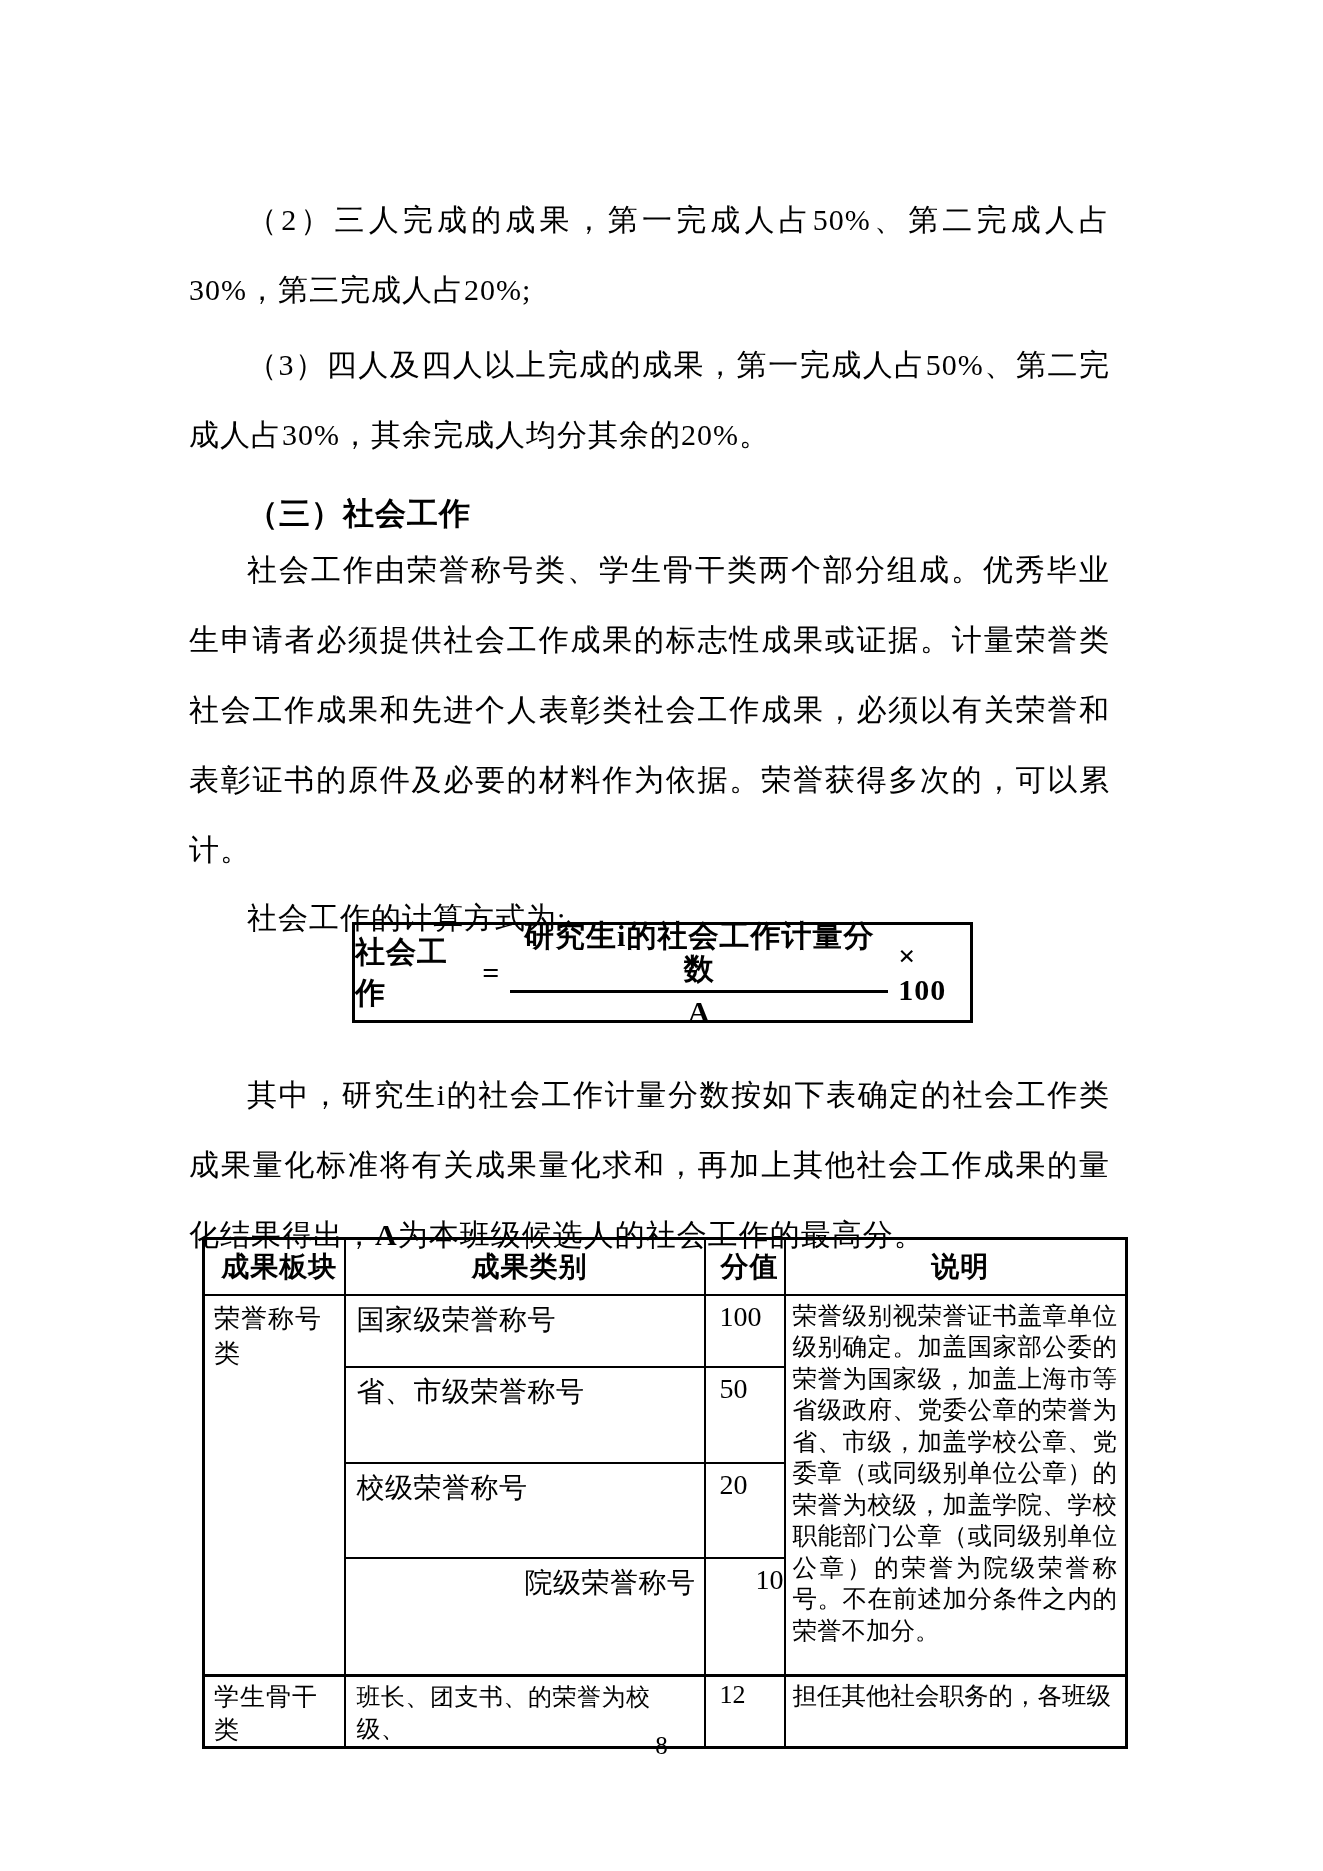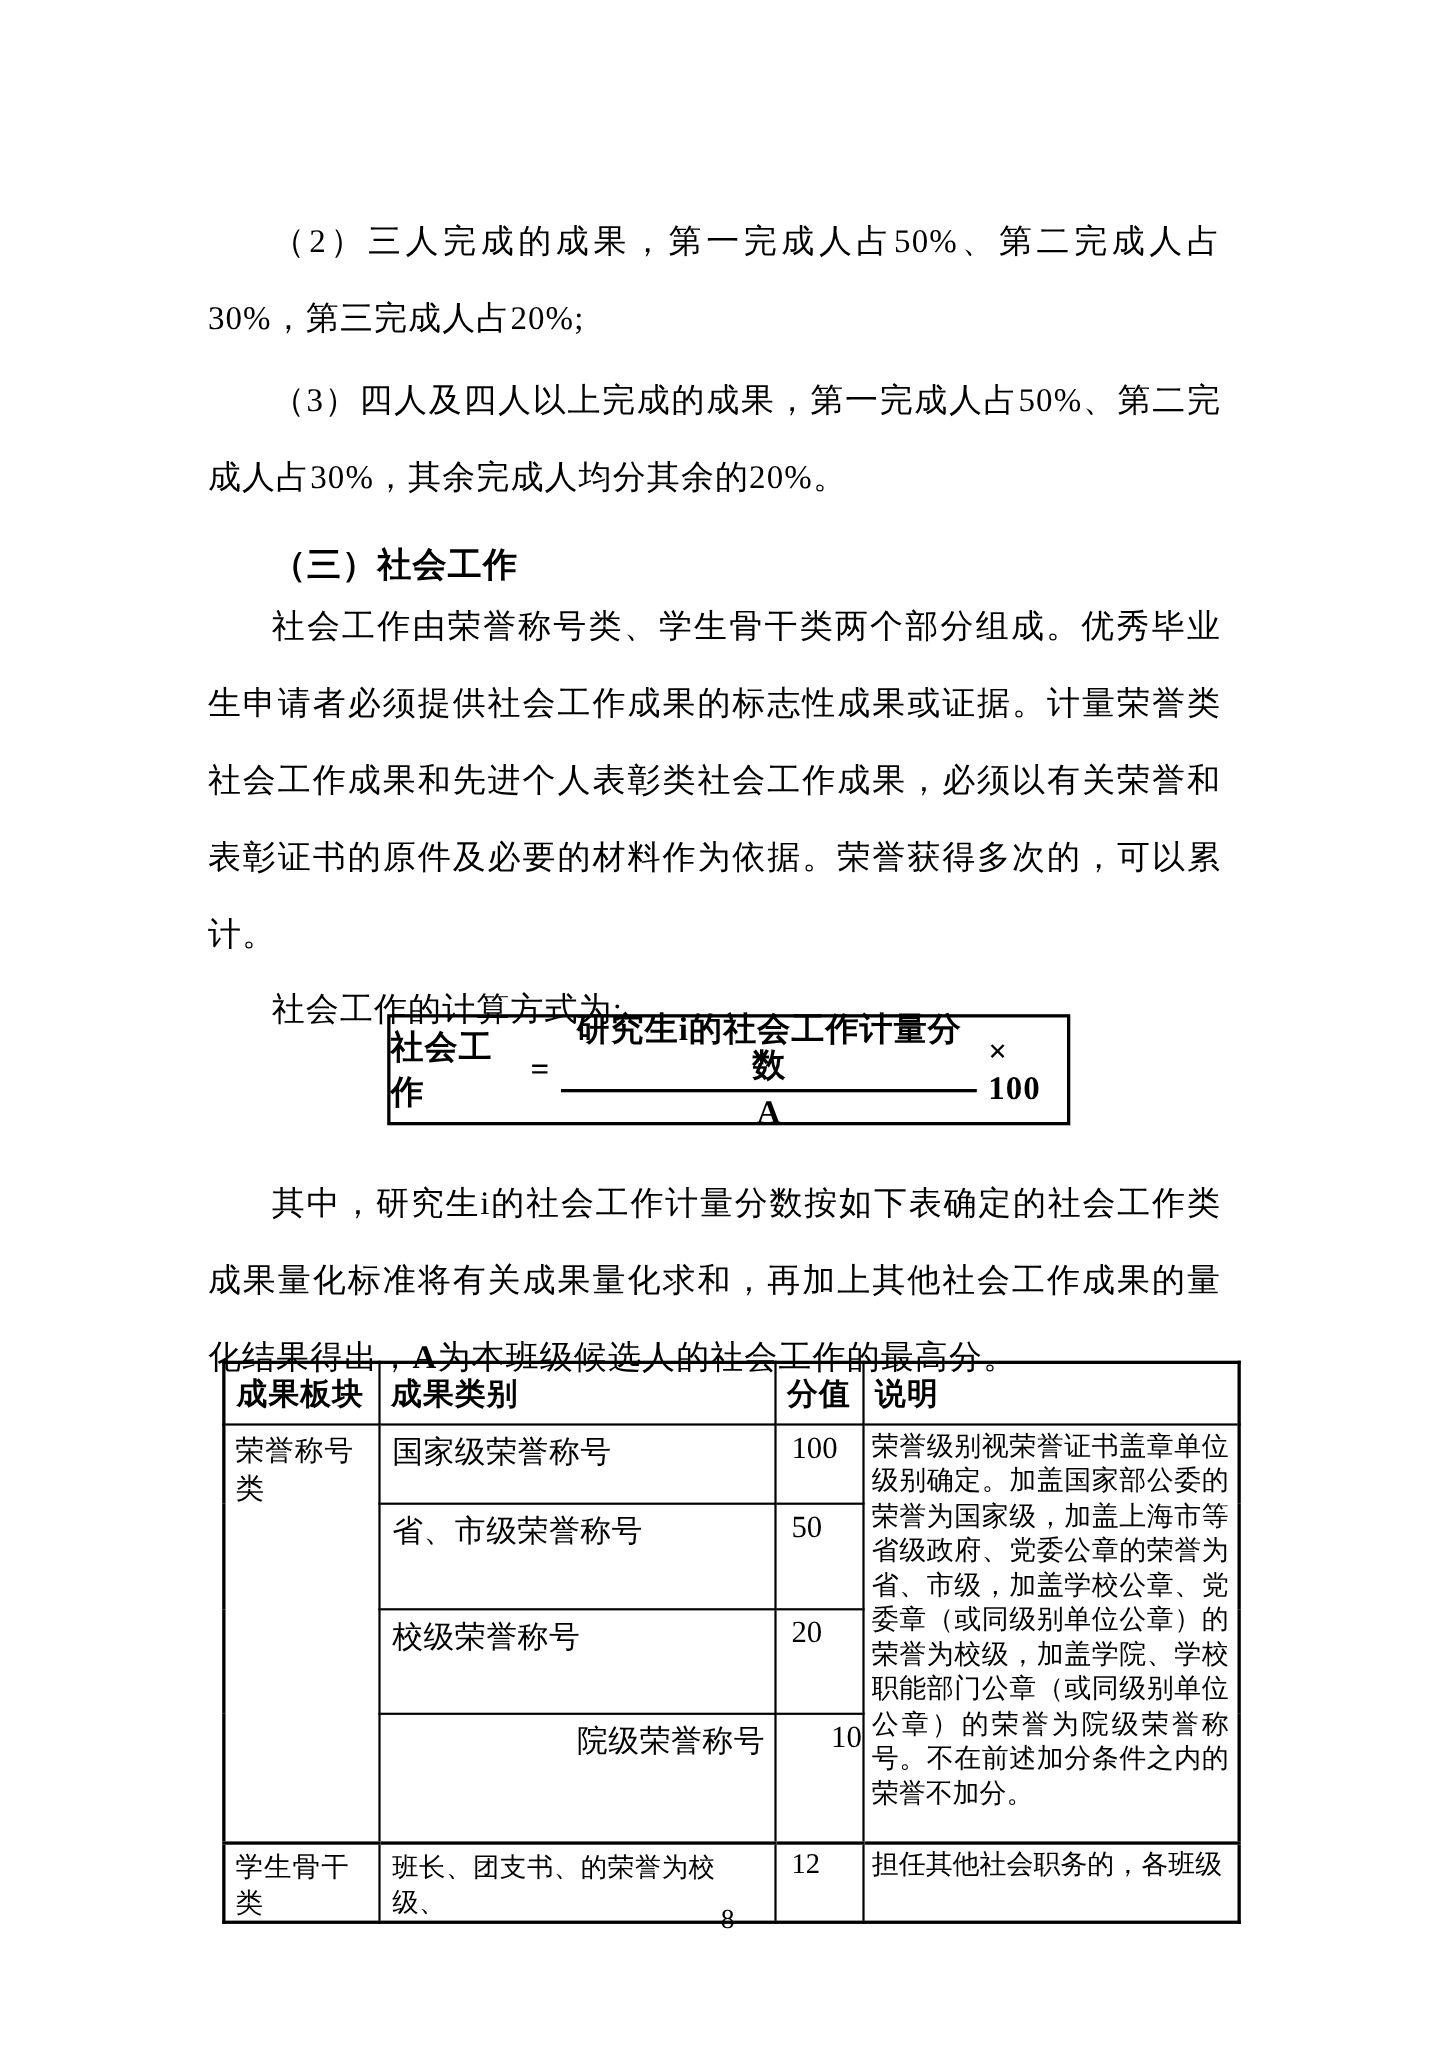--- a/index.html
+++ b/index.html
@@ -62,21 +62,21 @@
     border:3px solid #000;
   }
   .score-table th,.score-table td{
     border:2px solid #000;
     vertical-align:top;
     box-sizing:border-box;
   }
   .score-table th{
     font-weight:bold;
     font-size:28px;
-    text-align:left;
+    text-align:center;
     padding:8px 0 6px 10px;
     letter-spacing:1px;
   }
   tr.rh{height:56px;}
   tr.r1{height:72px;}
   tr.r2{height:96px;}
   tr.r3{height:95px;}
   tr.r4{height:118px;text-align:right;}
   tr.r5{height:36px;}
   td.c1{padding:5px 2px 0 9px;font-size:26px;letter-spacing:1px;}

